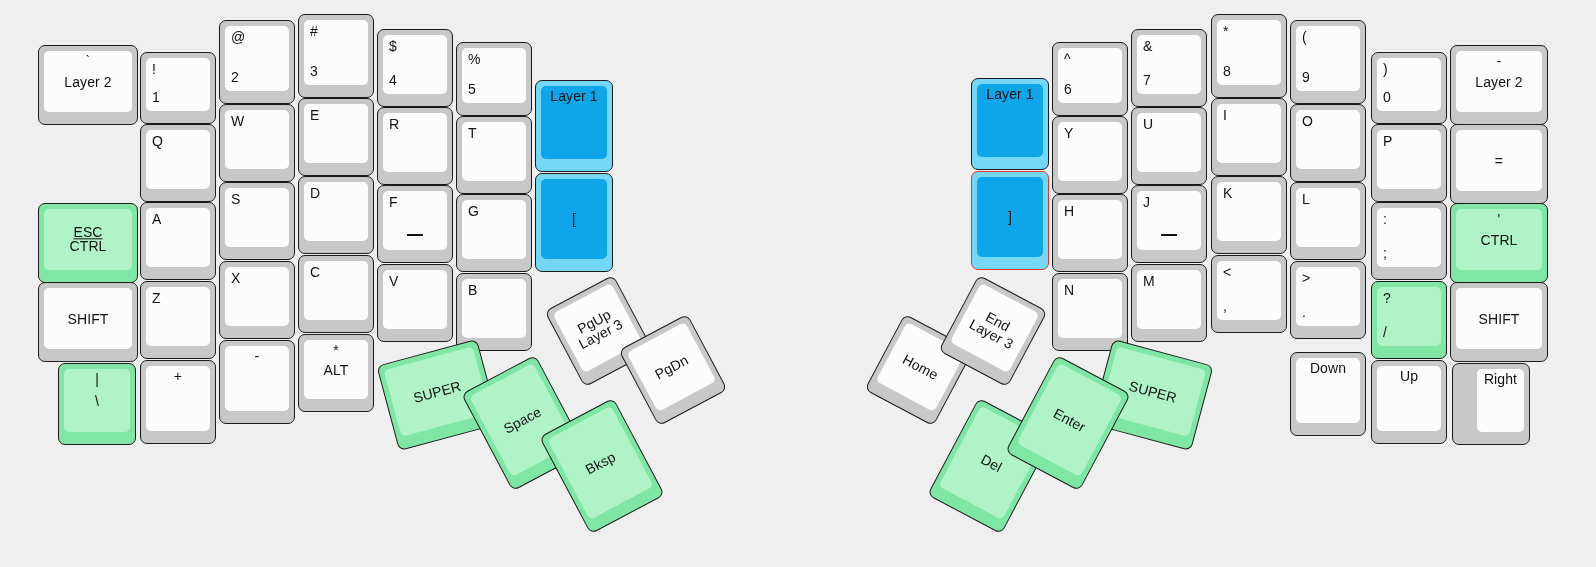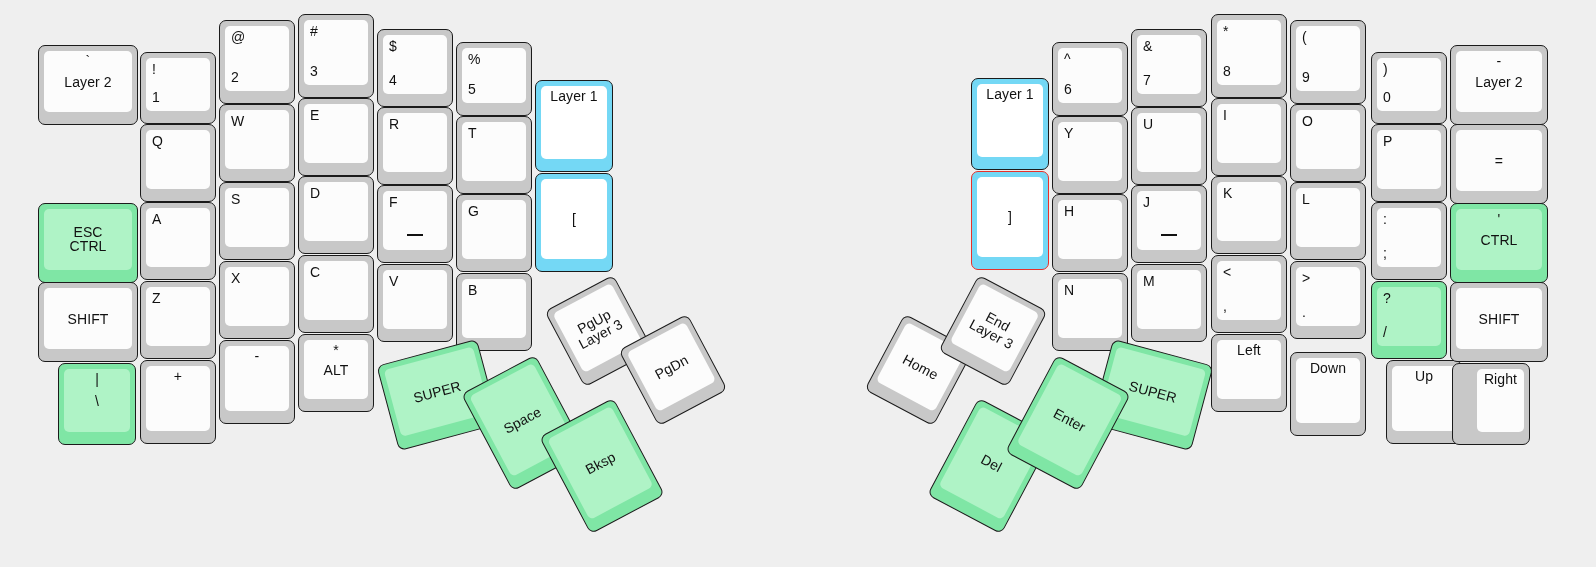--- a/index.html
+++ b/index.html
@@ -43,21 +43,21 @@
   .key .lbl.tl{ top:4px; left:6px; right:auto; text-align:left; }
   .key .lbl.bl{ bottom:6px; left:6px; right:auto; text-align:left; }
   .key .lbl.tc{ top:3px; }
   .key .lbl.cc{ top:50%; transform:translateY(-50%); }
   .key .lbl.two{ top:50%; transform:translateY(-50%); }
 
   
   .key.green{ background:#7fe6a5; }
   .key.green .cap{ background:#aff3c6; }
   .key.cyan{ background:#74d8f5; }
-  .key.cyan .cap{ background:#ffffff; }
+  .key.cyan .cap{ background:#0ea5e9; }
   .key.sel{ border-color:#e8312a; }
 
   
   .key.rot{ }
 
   
   .marker{
     position:absolute;
     left:50%; bottom:14px;
     width:16px;height:2px;
@@ -71,21 +71,21 @@
 <div id="kb">
     <div style="position: absolute; left: 0px; top: 0px; width: 100%; height: 100%;">
       <div class="key" style="left: 38px; top: 45px; width: 100px; height: 80px;">
         <div class="cap">
           <span class="lbl tc">`</span>
           <span class="lbl cc">Layer 2</span>
         </div>
       </div>
       <div class="key green" style="left: 38px; top: 203px; width: 100px; height: 80px;">
         <div class="cap">
-          <span class="lbl two"><span style="display: block;">ESC</span><span style="display: block;">CTRL</span></span>
+          <span class="lbl two"><span style="display: block; text-decoration: underline;">ESC</span><span style="display: block;">CTRL</span></span>
         </div>
       </div>
       <div class="key" style="left: 38px; top: 282px; width: 100px; height: 80px;">
         <div class="cap">
           <span class="lbl cc">SHIFT</span>
         </div>
       </div>
       <div class="key green" style="left: 58px; top: 363px; width: 78px; height: 82px;">
         <div class="cap">
           <span class="lbl tc">|</span>
@@ -319,25 +319,20 @@
         <div class="cap">
           <span class="lbl tl">K</span>
         </div>
       </div>
       <div class="key" style="left: 1211px; top: 255px; width: 76px; height: 78px;">
         <div class="cap">
           <span class="lbl tl">&lt;</span>
           <span class="lbl bl">,</span>
         </div>
       </div>
-      <div class="key" style="left: 1211px; top: 334px; width: 76px; height: 78px;">
-        <div class="cap">
-          <span class="lbl tc">Left</span>
-        </div>
-      </div>
       <div class="key" style="left: 1290px; top: 20px; width: 76px; height: 84px;">
         <div class="cap">
           <span class="lbl tl">(</span>
           <span class="lbl bl">9</span>
         </div>
       </div>
       <div class="key" style="left: 1290px; top: 104px; width: 76px; height: 78px;">
         <div class="cap">
           <span class="lbl tl">O</span>
         </div>
@@ -374,21 +369,21 @@
           <span class="lbl tl">:</span>
           <span class="lbl bl">;</span>
         </div>
       </div>
       <div class="key green" style="left: 1371px; top: 281px; width: 76px; height: 78px;">
         <div class="cap">
           <span class="lbl tl">?</span>
           <span class="lbl bl">/</span>
         </div>
       </div>
-      <div class="key" style="left: 1371px; top: 360px; width: 76px; height: 84px; margin-left: 15px;">
+      <div class="key" style="left: 1371px; top: 360px; width: 76px; height: 84px;">
         <div class="cap">
           <span class="lbl tc">Up</span>
         </div>
       </div>
       <div class="key" style="left: 1450px; top: 45px; width: 98px; height: 80px;">
         <div class="cap">
           <span class="lbl tc">-</span>
           <span class="lbl cc">Layer 2</span>
         </div>
       </div>

